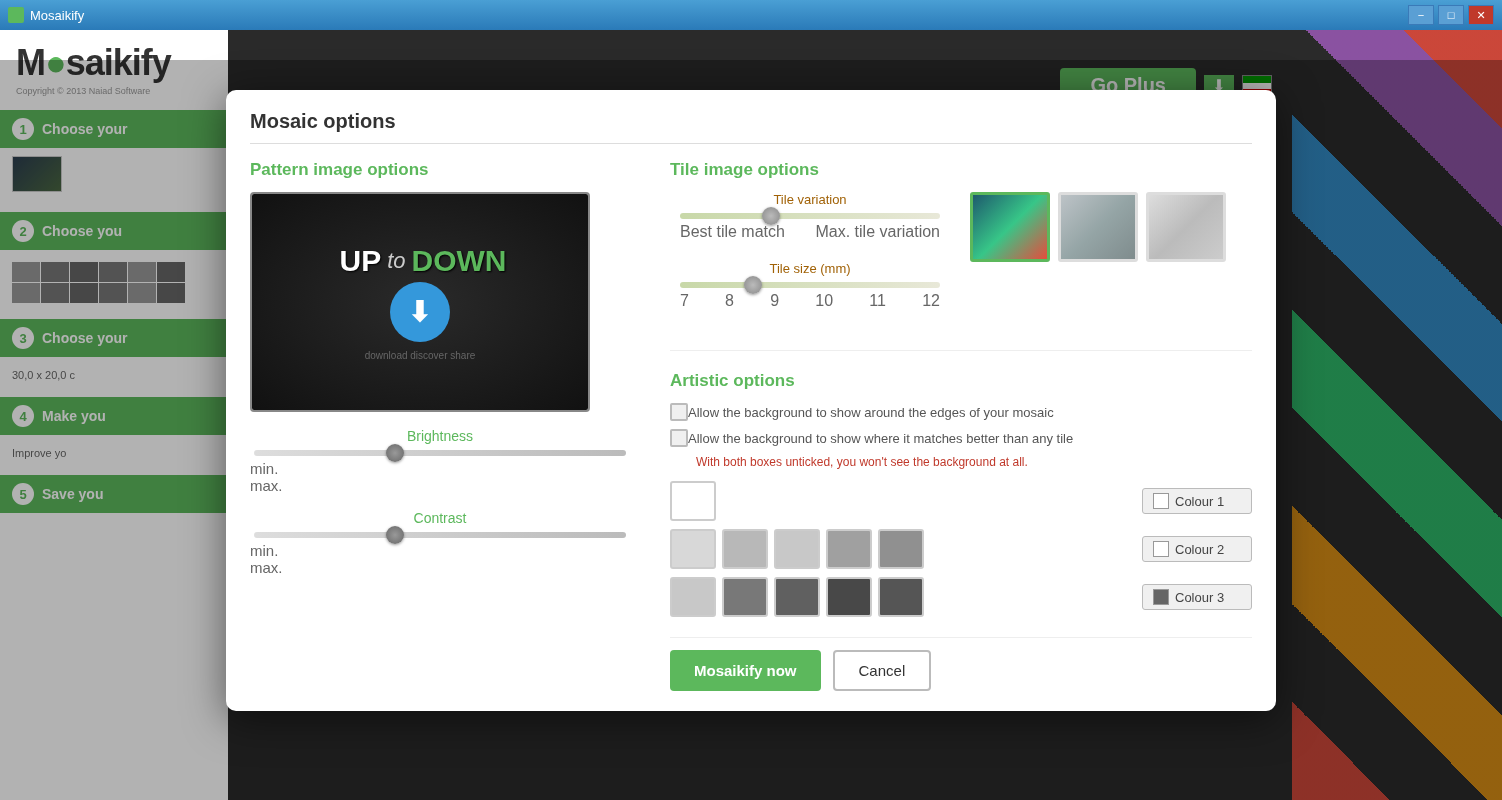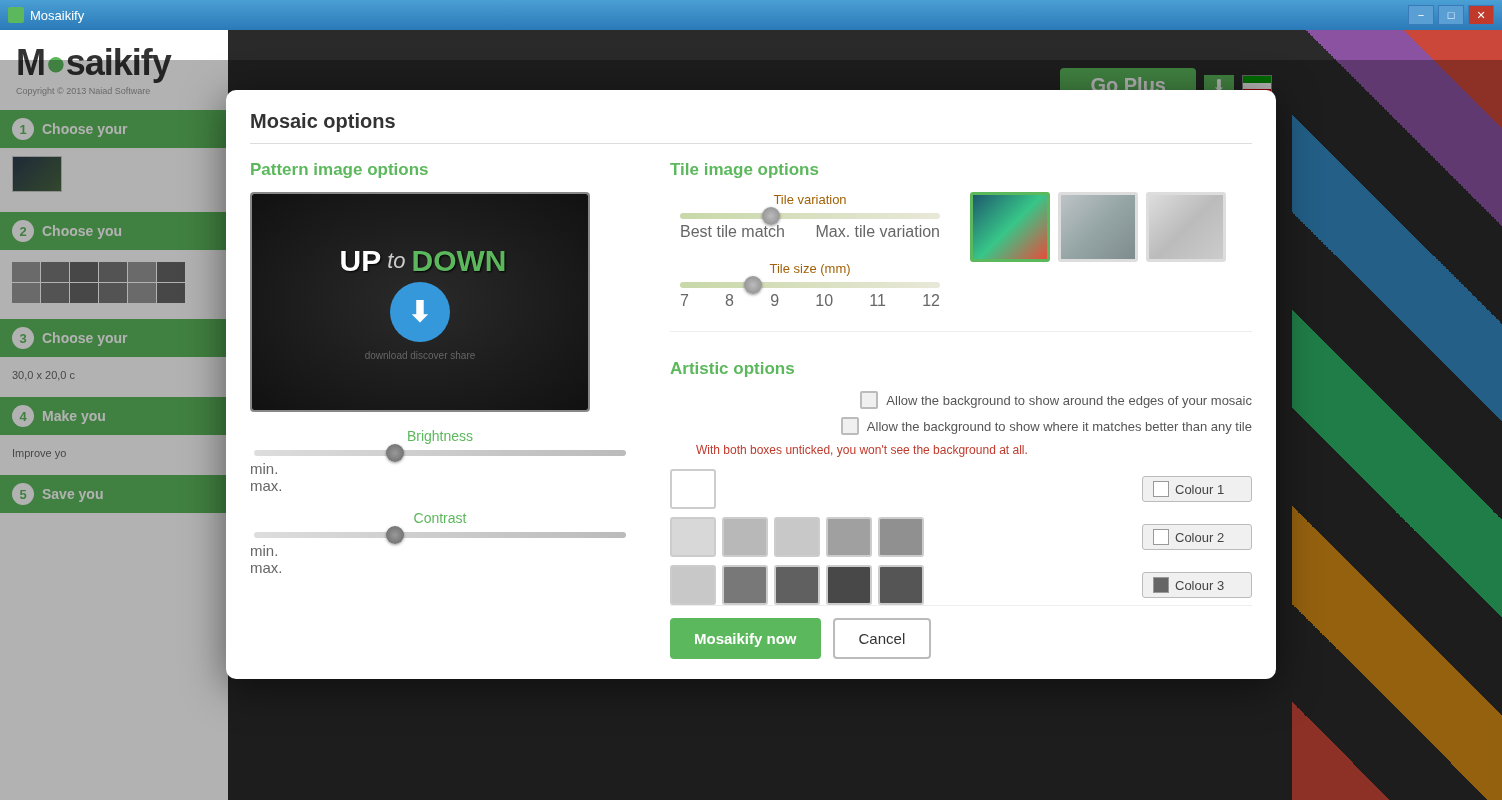--- a/index.html
+++ b/index.html
@@ -253,22 +253,22 @@
     
     .right-top {
       display: flex;
       gap: 20px;
       align-items: flex-start;
     }
     .tile-sliders-area { flex: 0 0 280px; }
     .tile-images-area { flex: 1; display: flex; gap: 8px; }
 
     
-    .artistic-section { margin-top: 1px; border-top: 1px solid #eee; padding-top: 27px; }
-    .checkbox-row { display: flex; align-items: center; gap: 8px; margin-bottom: 8px; justify-content: flex-end; }
+    .artistic-section { margin-top: 20px; border-top: 1px solid #eee; padding-top: 20px; }
+    .checkbox-row { display: flex; align-items: center; margin-bottom: 8px; }
     .checkbox-box {
       width: 18px; height: 18px;
       border: 2px solid #bbb;
       background: #f0f0f0;
       border-radius: 2px;
       flex-shrink: 0;
     }
     .checkbox-label { font-size: 13px; color: #555; }
     .warning-text { color: #c0392b; font-size: 12px; margin: 6px 0 12px 26px; }
     .color-swatch {
@@ -296,20 +296,21 @@
       color: #444;
       min-width: 110px;
     }
     .colour-btn-box { width: 16px; height: 16px; border: 1px solid #999; background: white; }
     .colour-btn-box.dark { background: #666; }
 
     
     .modal-footer {
       display: flex;
       gap: 12px;
+      margin-top: 20px;
       padding-top: 12px;
       border-top: 1px solid #eee;
     }
     .btn-mosaikify {
       background: #5cb85c;
       color: white;
       border: none;
       padding: 10px 24px;
       font-size: 15px;
       border-radius: 4px;

